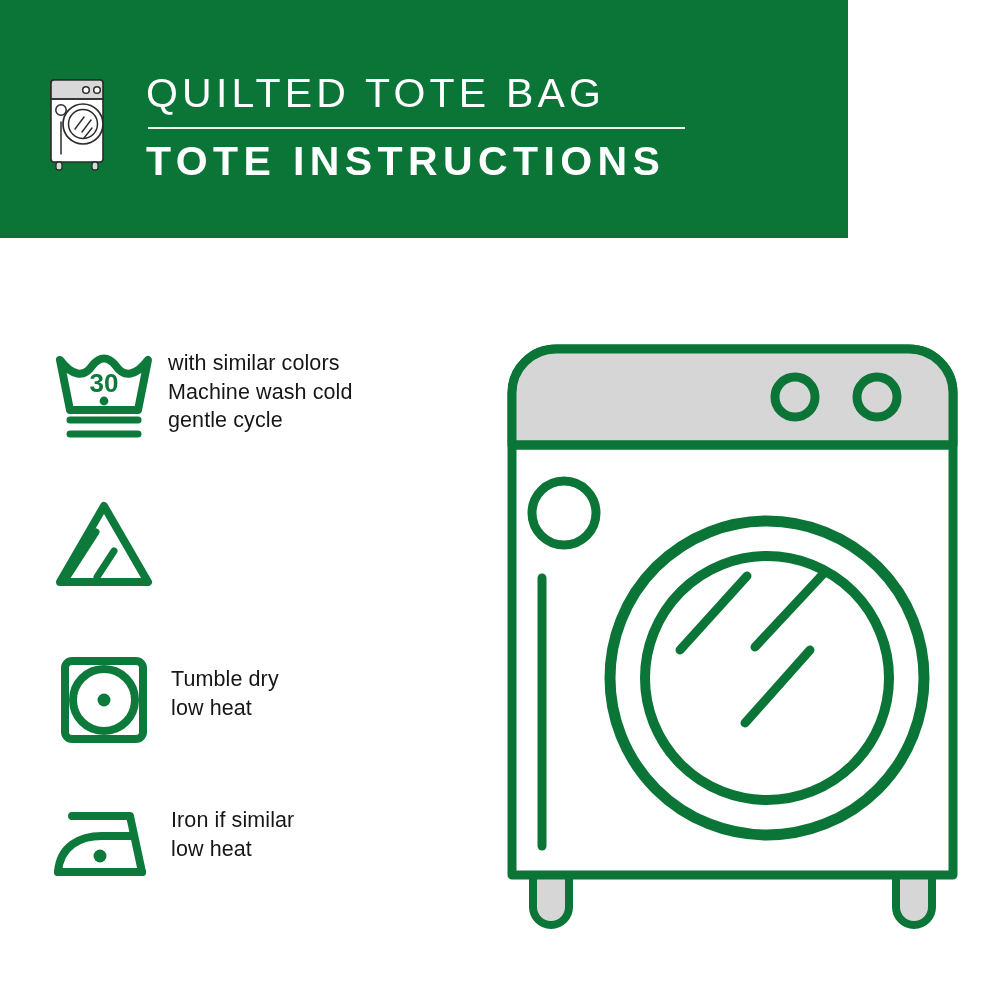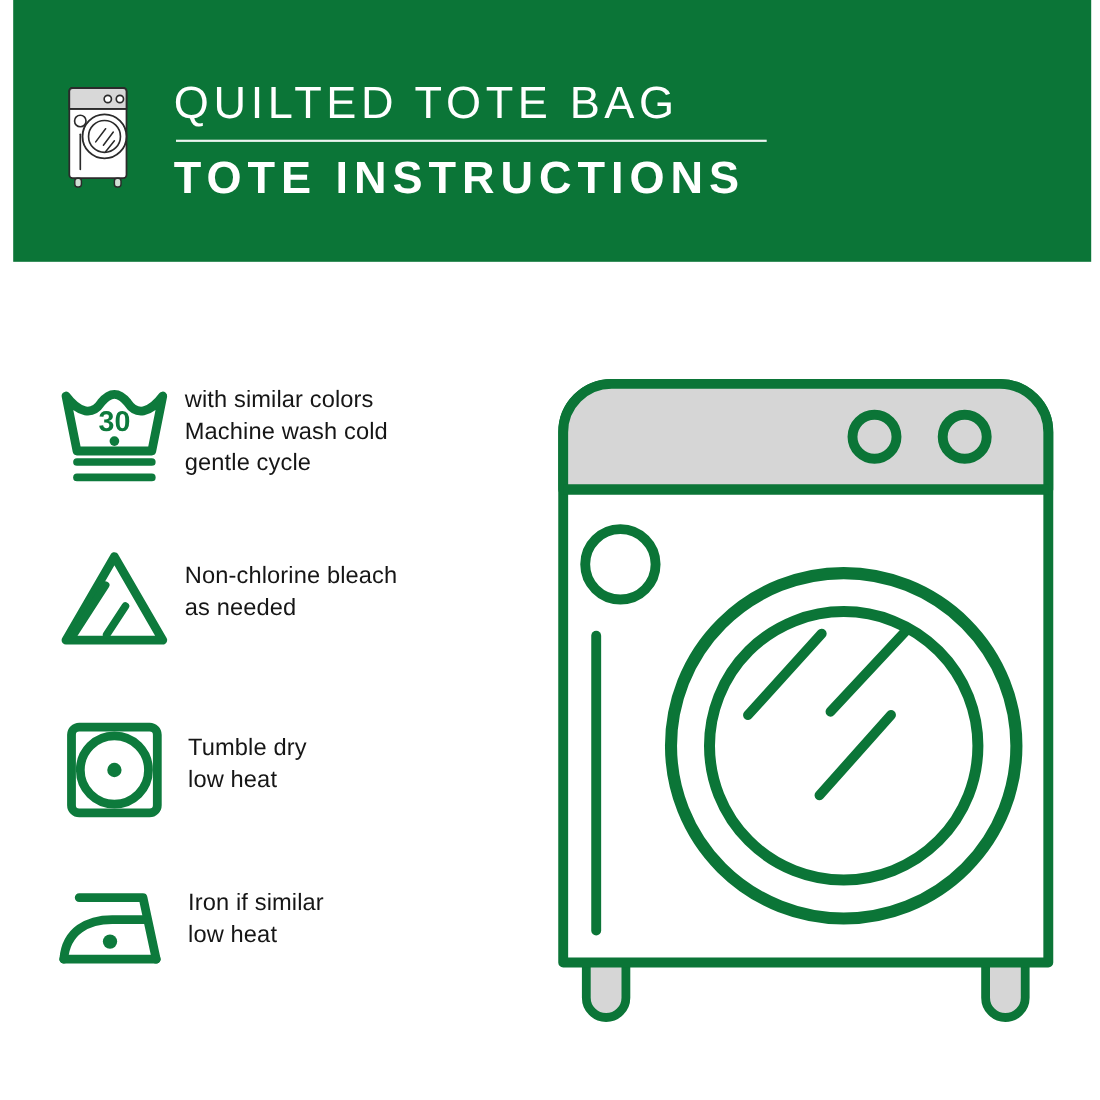--- a/index.html
+++ b/index.html
@@ -14,23 +14,23 @@
     position: relative;
     width: 1000px;
     height: 1000px;
     background: #ffffff;
     overflow: hidden;
   }
 
   
   #header-band {
     position: absolute;
-    left: 12px;
+    left: 0;
     top: 0;
-    width: 980px;
+    width: 848px;
     height: 238px;
     background: #0b7537;
   }
   #header-logo {
     position: absolute;
     left: 44px;
     top: 66px;
     width: 66px;
     height: 108px;
   }
@@ -183,24 +183,20 @@
     </div>
 
     <div class="care-row" id="row-bleach">
       <div class="care-symbol">
         <svg viewBox="0 0 108 96" width="108" height="96">
           <path d="M54 10 L 98 86 L 10 86 Z" fill="none" stroke="#0d7a3c" stroke-width="8" stroke-linejoin="round"></path>
           <line x1="46" y1="36" x2="17" y2="81" stroke="#0d7a3c" stroke-width="7" stroke-linecap="round"></line>
           <line x1="64" y1="55" x2="47" y2="81" stroke="#0d7a3c" stroke-width="7" stroke-linecap="round"></line>
         </svg>
       </div>
-      <div class="care-label">
-        <span>Non-chlorine bleach</span>
-        <span>as needed</span>
-      </div>
     </div>
 
     <div class="care-row" id="row-dry">
       <div class="care-symbol">
         <svg viewBox="0 0 108 96" width="108" height="96">
           <rect x="15" y="9" width="78" height="78" rx="7" fill="none" stroke="#0d7a3c" stroke-width="8"></rect>
           <circle cx="54" cy="48" r="31" fill="none" stroke="#0d7a3c" stroke-width="8"></circle>
           <circle cx="54" cy="48" r="6.5" fill="#0d7a3c"></circle>
         </svg>
       </div>

